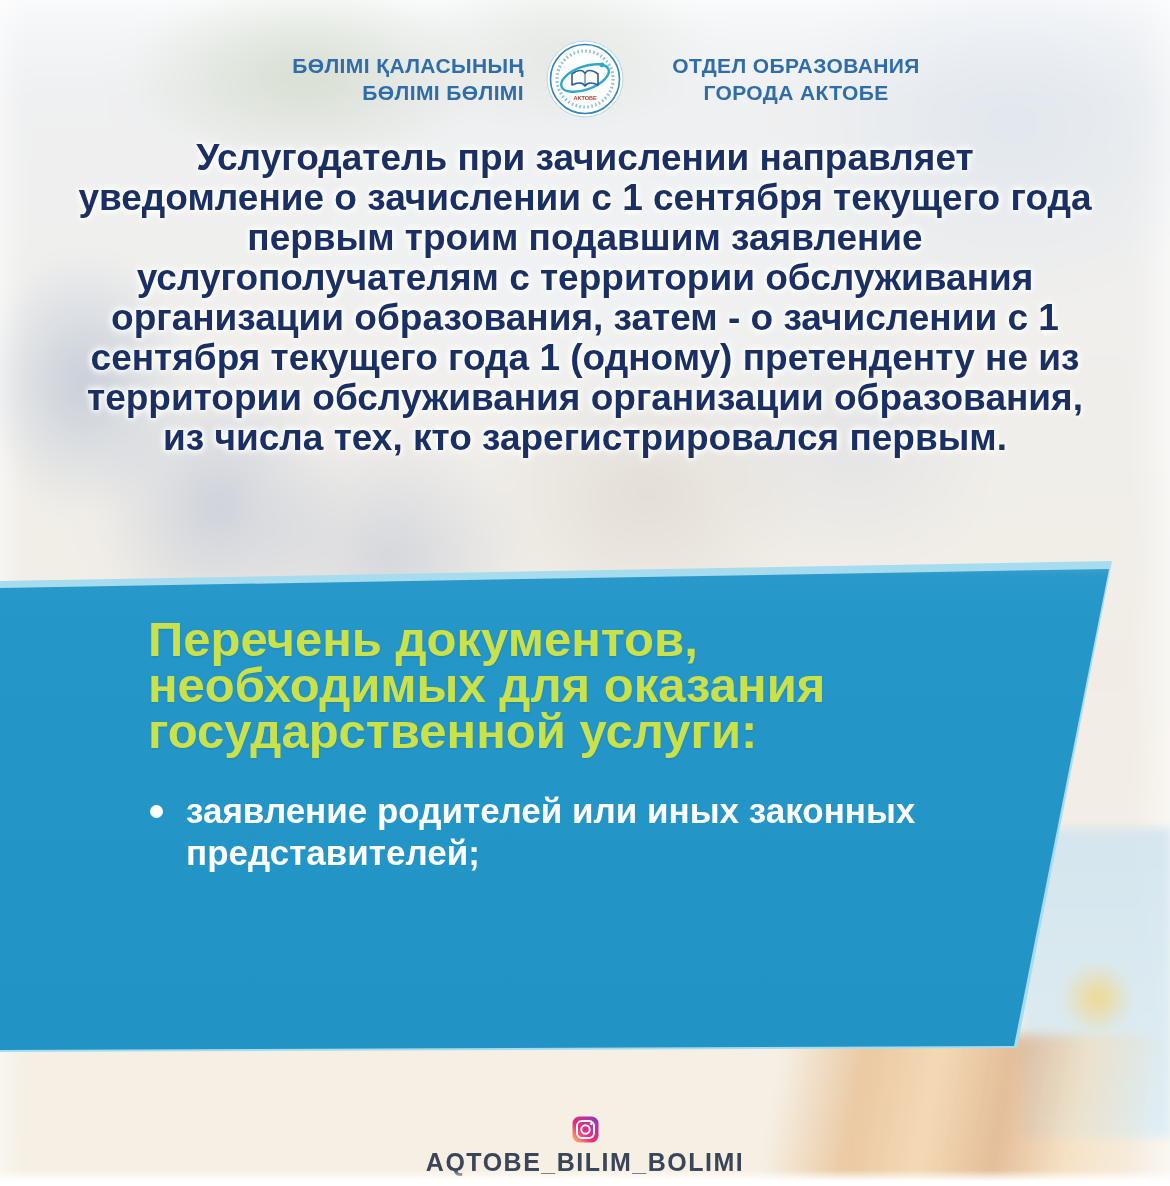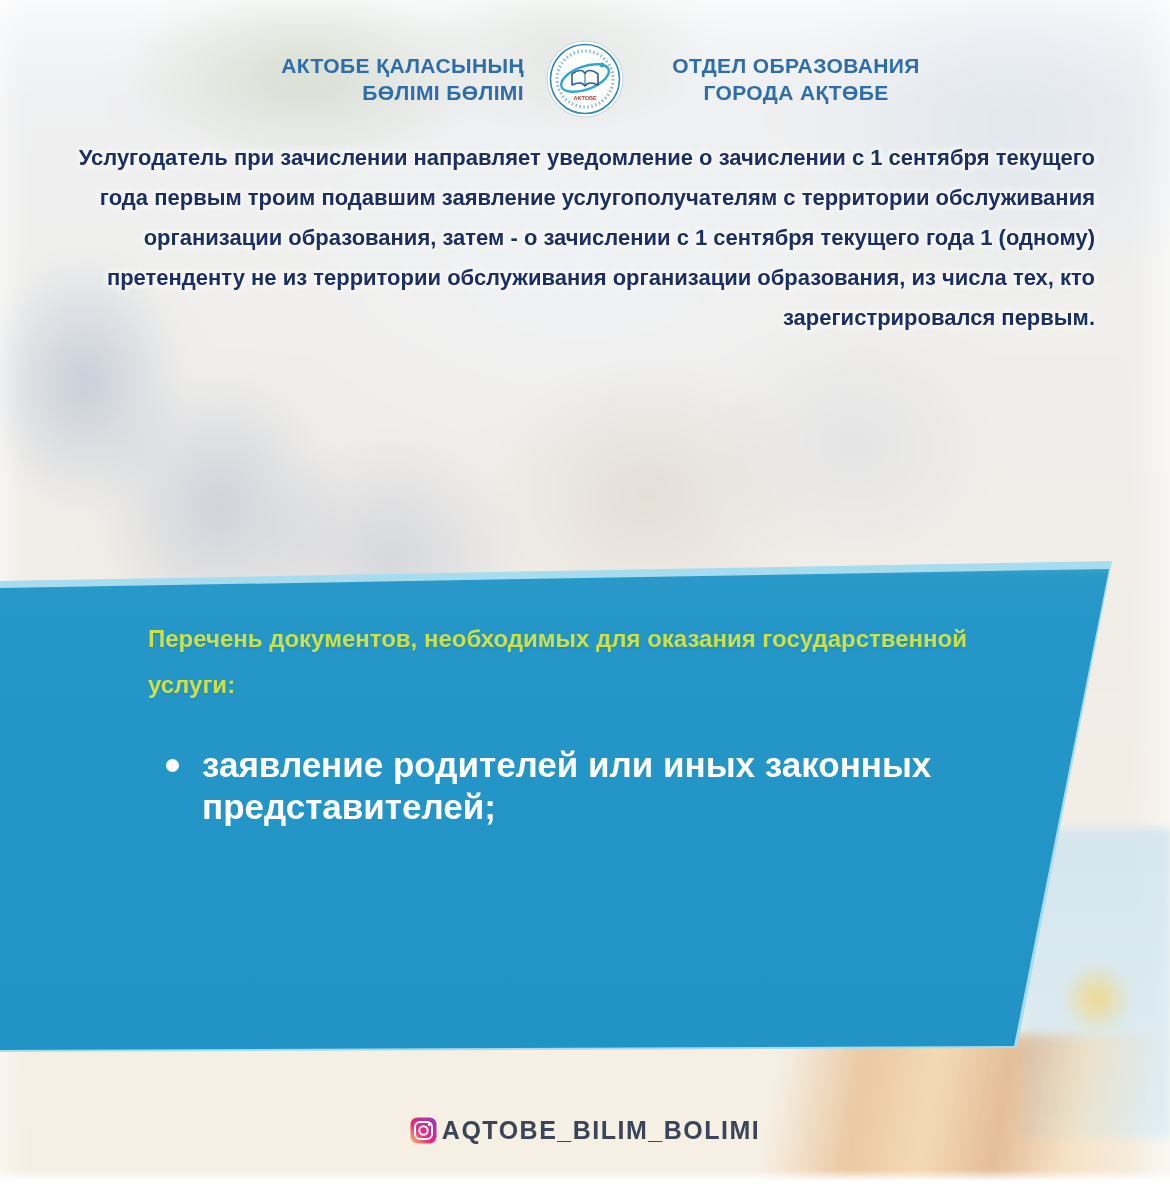--- a/index.html
+++ b/index.html
@@ -57,92 +57,92 @@
     color:#2e6da9;font-weight:bold;font-size:21px;line-height:27px;
     letter-spacing:.4px;
   }
   .org-name.kk{text-align:right;width:300px;}
   .org-name.ru{text-align:center;width:300px;}
   .logo{width:78px;height:78px;flex:0 0 auto;}
 
   
   .announcement{
     position:absolute;left:75px;top:138px;width:1020px;
-    text-align:right;color:#1a2f63;font-weight:bold;
-    font-size:22px;line-height:40px;
+    text-align:center;color:#1a2f63;font-weight:bold;
+    font-size:37px;line-height:40px;
     text-shadow:0 0 7px rgba(255,255,255,.95), 0 0 3px rgba(255,255,255,.9),
                 0 2px 8px rgba(255,255,255,.85), 0 -2px 8px rgba(255,255,255,.85);
   }
   .announcement p{margin:0;}
 
   
   .card-wrap{position:absolute;left:0;top:556px;width:1170px;height:502px;}
   .card-edge{
     position:absolute;left:0;top:0;width:100%;height:100%;
     clip-path:polygon(0 25px, 1112px 5px, 1017px 492px, 0 496px);
     background:#a6dcee;
   }
   .card-bg{
     position:absolute;left:0;top:0;width:100%;height:100%;
     clip-path:polygon(0 32px, 1109px 13px, 1014px 490px, 0 494px);
     background:linear-gradient(180deg,#51abd3 0px,#2a99ca 20px,#2496c8 70px,#2193c5 100%);
   }
   .card-content{position:absolute;left:148px;top:60px;width:836px;}
   .card-heading{
-    color:#cbe14a;font-weight:bold;font-size:24px;line-height:46px;
+    color:#cbe14a;font-weight:bold;font-size:49px;line-height:46px;
     margin:0 0 36px 0;max-width:824px;
     text-shadow:0 1px 2px rgba(0,60,90,.15);
   }
-  .doc-list{list-style:none;margin:16px;padding:0;
+  .doc-list{list-style:none;margin:0;padding:0;
     color:#ffffff;font-weight:bold;font-size:35px;line-height:42px;}
   .doc-list li{position:relative;padding-left:38px;margin:0 0 3px 0;}
   .bullet-dot{
     position:absolute;left:2px;top:15px;width:13px;height:13px;border-radius:50%;
     background:#ffffff;display:block;
   }
 
   
   .footer{
     position:absolute;left:0;top:1116px;width:100%;
-    display:flex;justify-content:center;align-items:center;gap:5px;
+    display:flex;justify-content:center;align-items:center;gap:5px;flex-direction:column;
   }
   .ig-icon{width:27px;height:27px;flex:0 0 auto;}
   .ig-handle{
     color:#3b4559;font-weight:600;font-size:25px;letter-spacing:1.5px;
   }
 </style>
 </head>
 <body>
 
 <div class="page">
 
   <div class="bg-photo"></div>
   <div class="flag-graphic"></div>
   <div class="bookshelf-graphic"></div>
 
   <div class="header">
     <div class="org-name kk">
-      <div>АКТОБЕ ҚАЛАСЫНЫҢ</div>
+      <div>БӨЛІМІ ҚАЛАСЫНЫҢ</div>
       <div>БӨЛІМІ БӨЛІМІ</div>
     </div>
     <div class="logo">
       <svg viewBox="0 0 78 78" width="78" height="78">
         <circle cx="39" cy="39" r="38" fill="#ffffff" stroke="#bcd7e8" stroke-width="1"></circle>
         <circle cx="39" cy="39" r="34.5" fill="none" stroke="#2f86b8" stroke-width="1.6"></circle>
         <circle cx="39" cy="39" r="28" fill="none" stroke="rgba(47,134,184,.55)" stroke-width="3.2" stroke-dasharray="1.6 2.4"></circle>
         <ellipse cx="39" cy="38" rx="25" ry="11.5" fill="none" stroke="#2fa7c9" stroke-width="2.4" transform="rotate(-20 39 38)"></ellipse>
         <circle cx="56" cy="25" r="2.4" fill="#2fa7c9"></circle>
         <path d="M26 34 C 32 29.5, 37 29.5, 39 33.5 C 41 29.5, 46 29.5, 52 34 L 52 45 C 46 42, 41 42.5, 39 46 C 37 42.5, 32 42, 26 45 Z" fill="#ffffff" stroke="#2b5f9e" stroke-width="1.6" stroke-linejoin="round"></path>
         <line x1="39" y1="33.5" x2="39" y2="46" stroke="#2b5f9e" stroke-width="1"></line>
         <text x="39" y="60" font-size="5.5" font-weight="bold" fill="#b5392f" text-anchor="middle" font-family="Liberation Sans, sans-serif">AKTOBE</text>
       </svg>
     </div>
     <div class="org-name ru">
       <div>ОТДЕЛ ОБРАЗОВАНИЯ</div>
-      <div>ГОРОДА АҚТӨБЕ</div>
+      <div>ГОРОДА АКТОБЕ</div>
     </div>
   </div>
 
   <div class="announcement">
     <p>Услугодатель  при зачислении направляет уведомление о зачислении с 1 сентября текущего года первым троим подавшим заявление услугополучателям с территории обслуживания организации образования, затем - о зачислении с 1 сентября текущего года 1 (одному) претенденту не из территории обслуживания организации образования, из числа тех, кто зарегистрировался первым.</p>
   </div>
 
   <div class="card-wrap">
     <div class="card-edge"></div>
     <div class="card-bg"></div>

